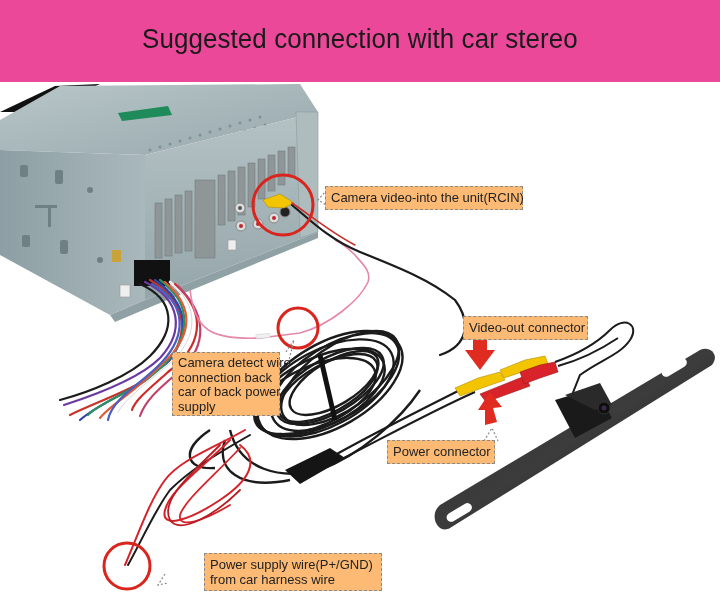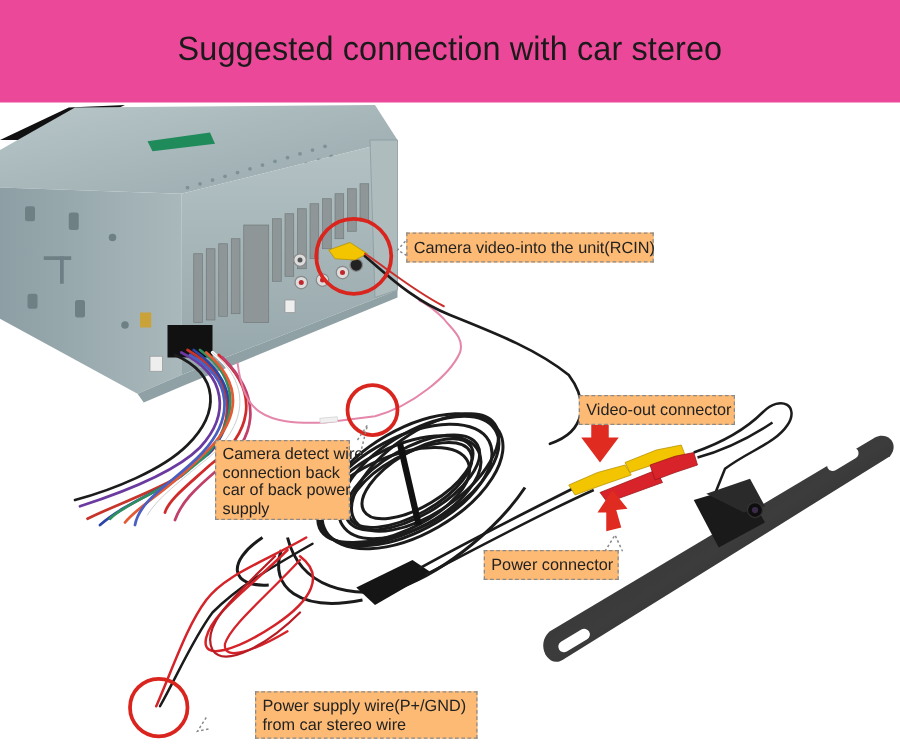--- a/index.html
+++ b/index.html
@@ -266,14 +266,14 @@
 <div class="callout" style="left:463px; top:304px; width:125px; height:24px;margin-top:12px;">
   <span class="line">Video-out connector</span>
 </div>
 
 <div class="callout" style="left:387px; top:440px; width:108px; height:24px;">
   <span class="line">Power connector</span>
 </div>
 
 <div class="callout" style="left:168px; top:553px; width:178px; height:38px;margin-left:36px;">
   <span class="line">Power supply wire(P+/GND)</span>
-  <span class="line">from car stereo wire</span>
+  <span class="line">from car harness wire</span>
 </div>
 
 </body></html>

